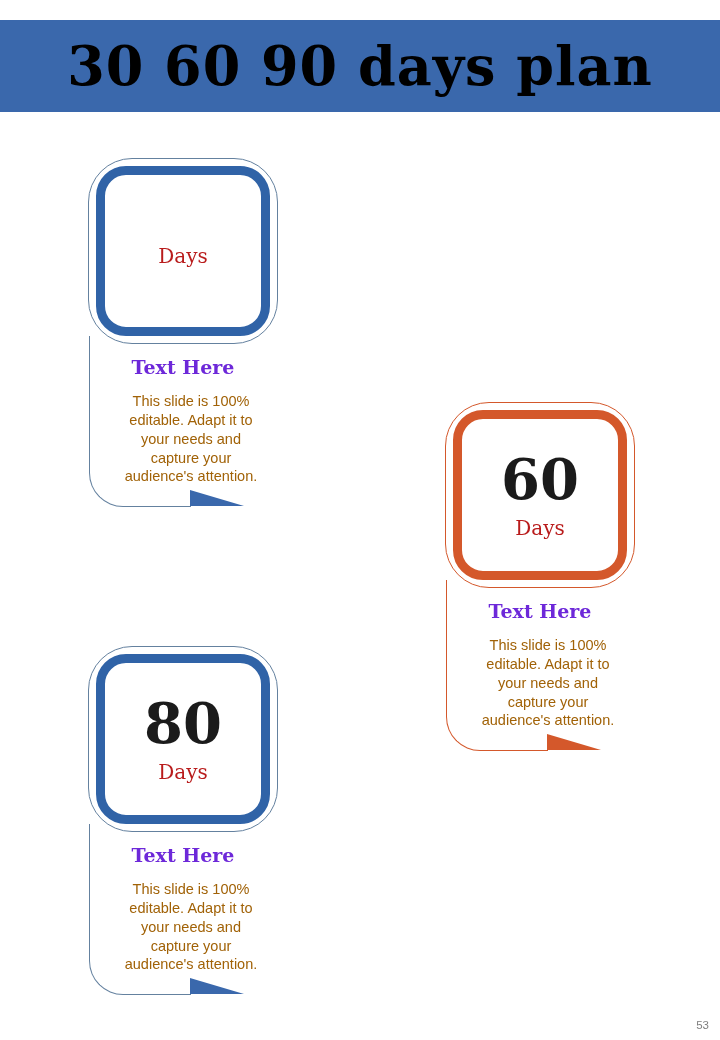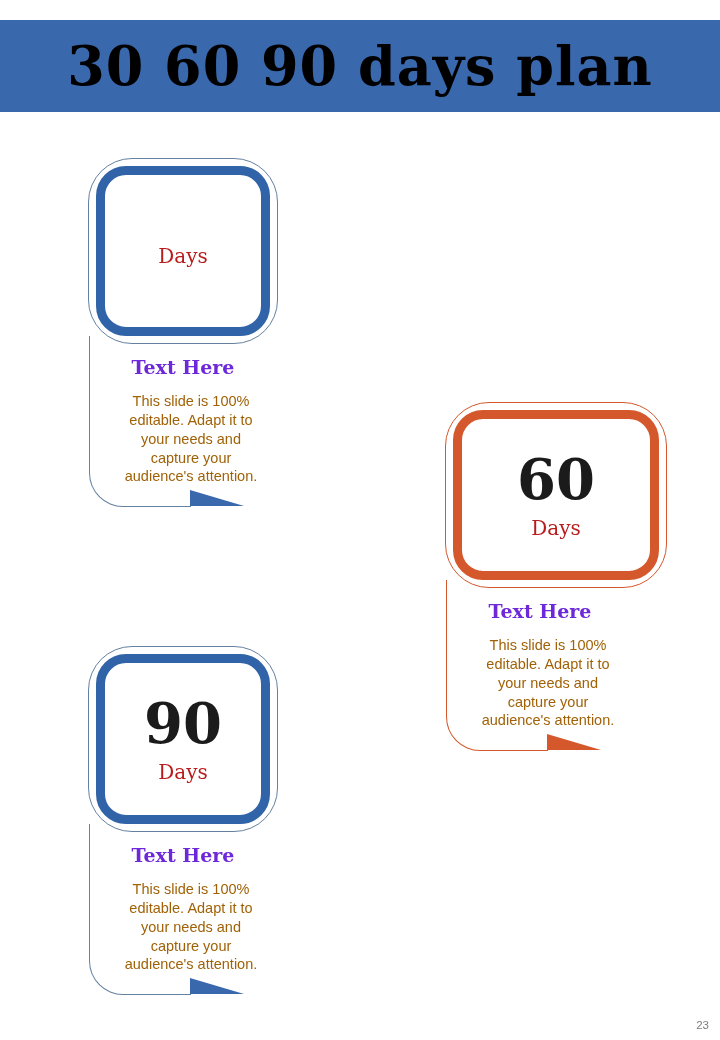--- a/index.html
+++ b/index.html
@@ -19,21 +19,21 @@
   }
 
   
   .card { position:absolute; width:190px; height:348px; }
 
   .sq-outline {
     position:absolute; left:0; top:0; width:188px; height:184px;
     border:1px solid; border-radius:44px; background:#ffffff;
   }
   .blue  .sq-outline { border-color:#64819F; }
-  .orange .sq-outline { border-color:#D4582B;padding-left:32px; }
+  .orange .sq-outline { border-color:#D4582B; }
 
   .sq {
     position:absolute; left:7px; top:7px; right:7px; bottom:7px;
     border:9px solid; border-radius:30px; background:#ffffff;
     display:flex; flex-direction:column; align-items:center; justify-content:center;
   }
   .blue  .sq { border-color:#3063A7; }
   .orange .sq { border-color:#D4582B; }
 
   .num {
@@ -107,26 +107,26 @@
     <p class="card-body">This slide is 100% editable. Adapt it to your needs and capture your audience's attention.</p>
     <svg class="flag" viewBox="0 0 54 16">
       <polygon points="0,0 54,16 0,16"></polygon>
     </svg>
   </div>
 
   <div class="card blue" style="left:88px; top:646px;">
     <div class="tag-outline"></div>
     <div class="sq-outline">
       <div class="sq">
-        <div class="num">90</div>
+        <div class="num">80</div>
         <div class="unit">Days</div>
       </div>
     </div>
     <div class="card-heading">Text Here</div>
     <p class="card-body">This slide is 100% editable. Adapt it to your needs and capture your audience's attention.</p>
     <svg class="flag" viewBox="0 0 54 16">
       <polygon points="0,0 54,16 0,16"></polygon>
     </svg>
   </div>
 
-  <div class="page-number">23</div>
+  <div class="page-number">53</div>
 
 </div>
 
 </body></html>

